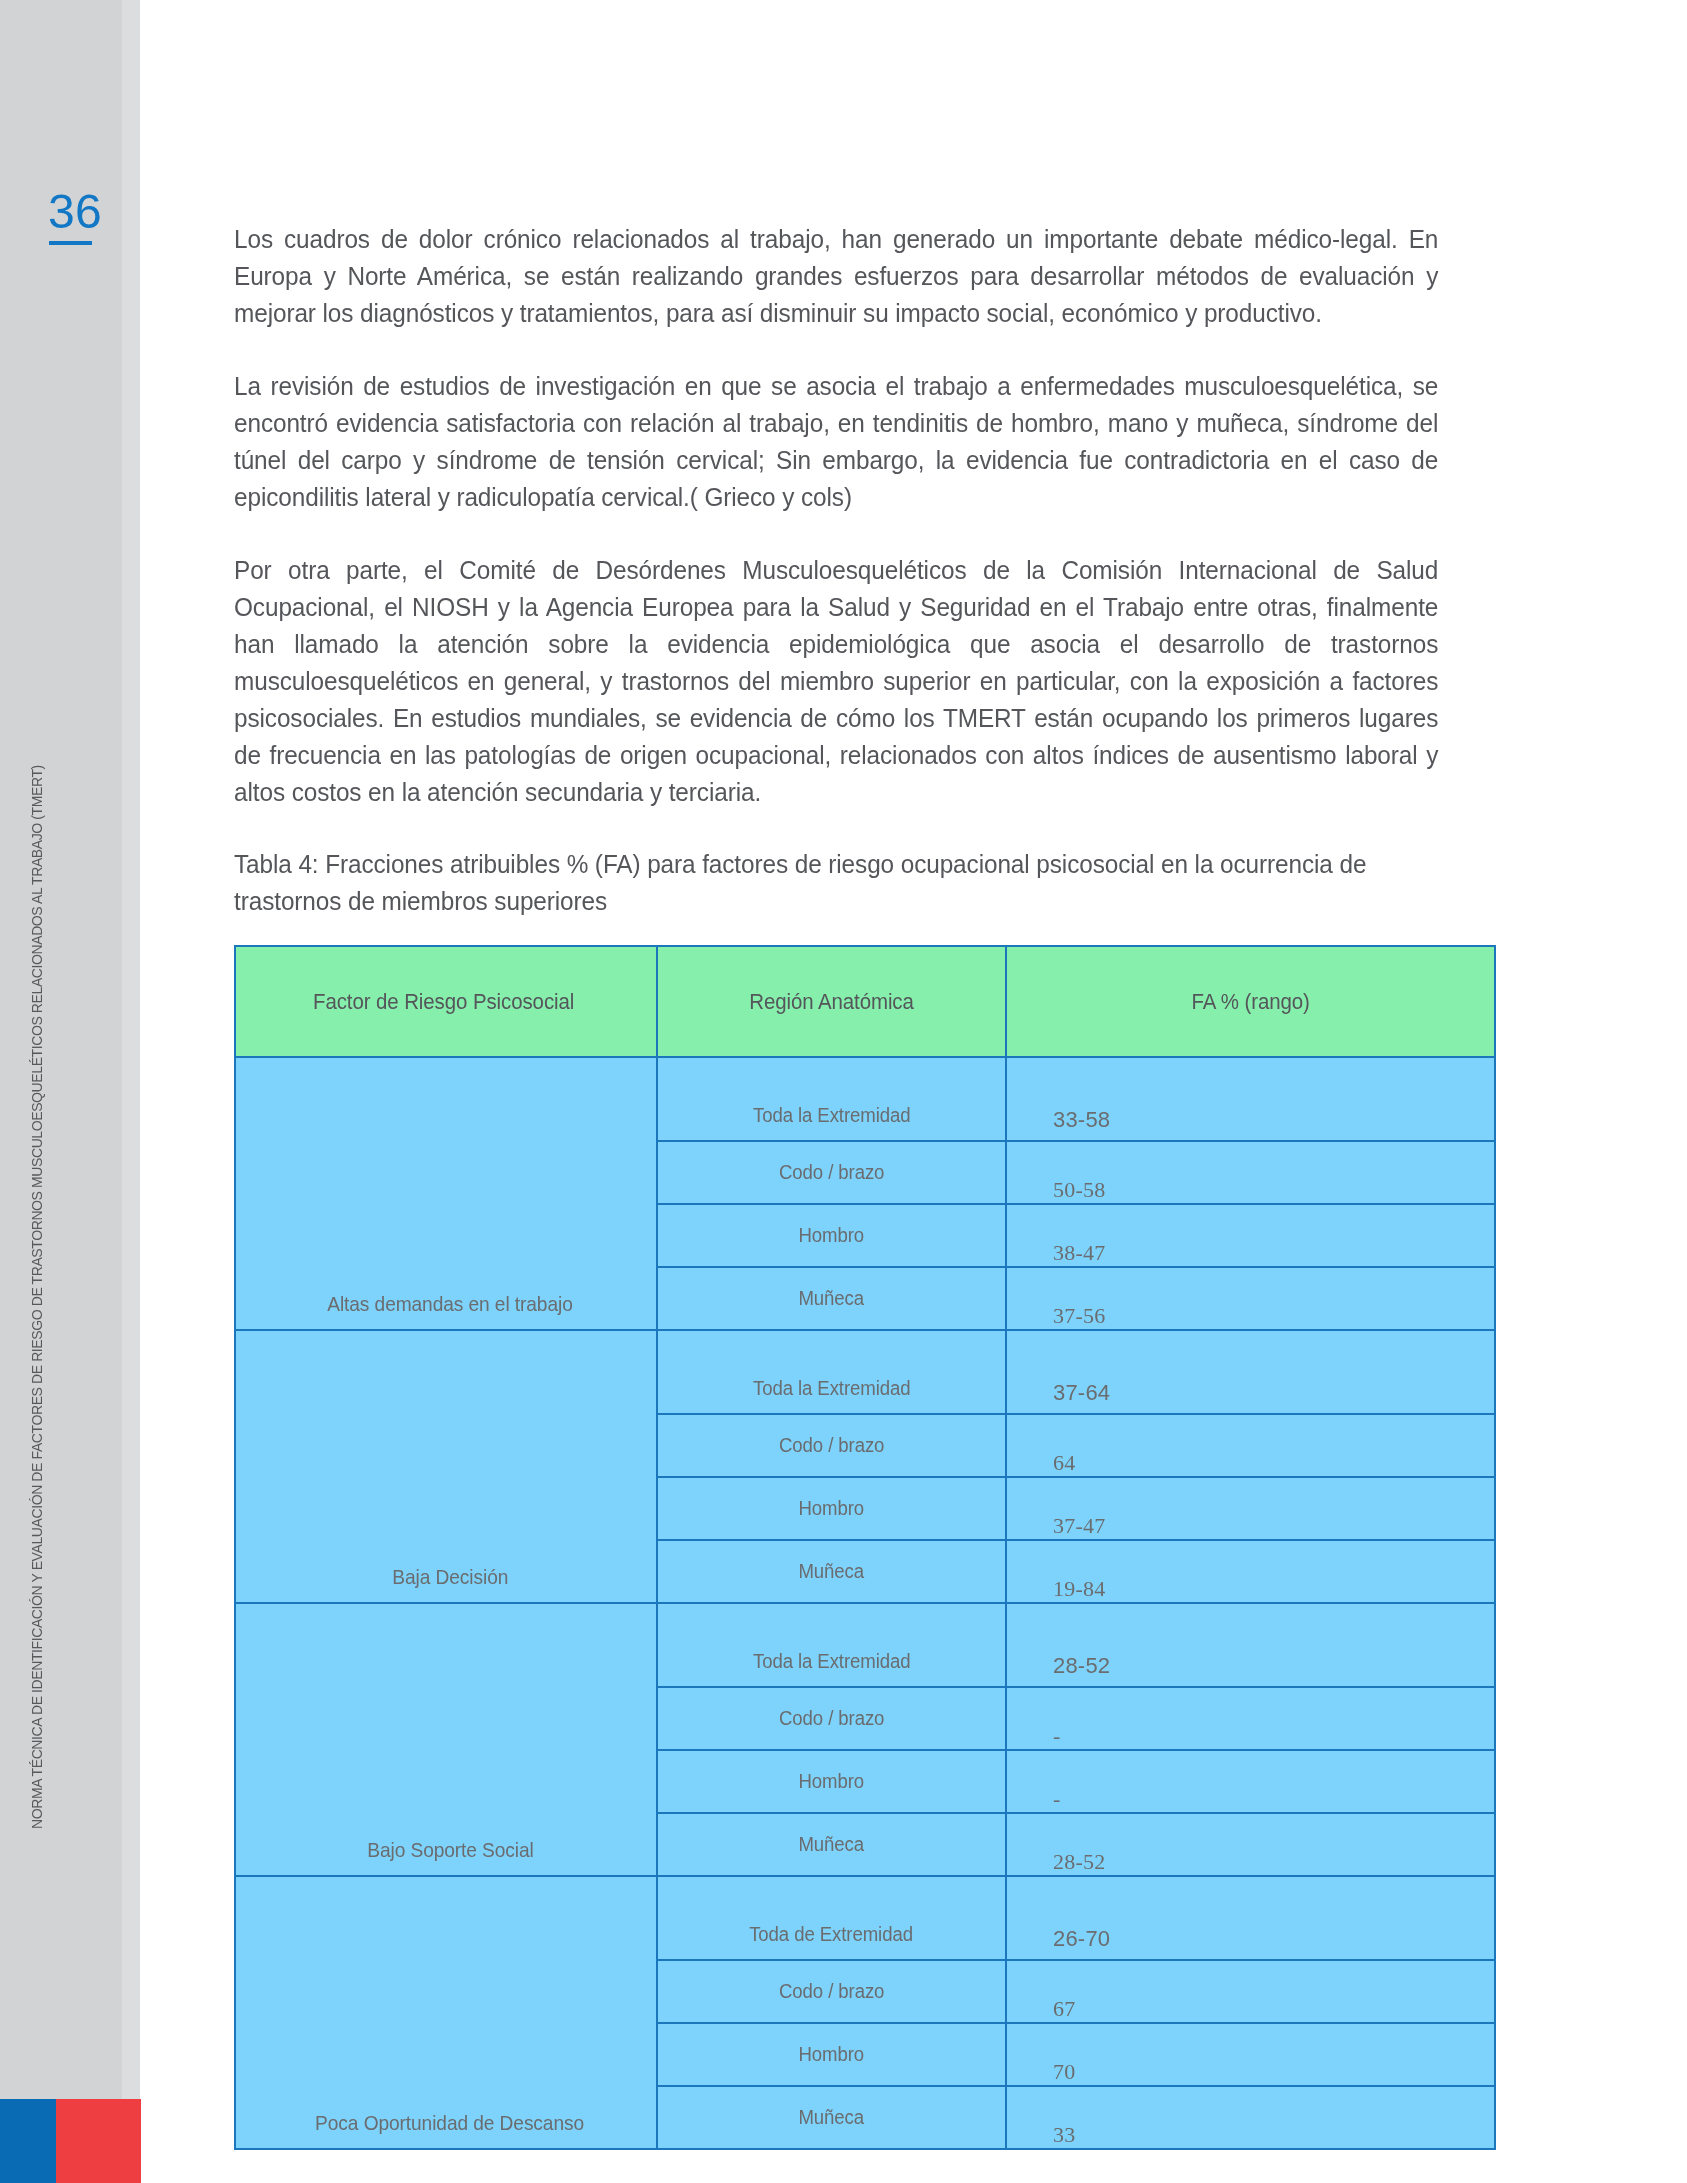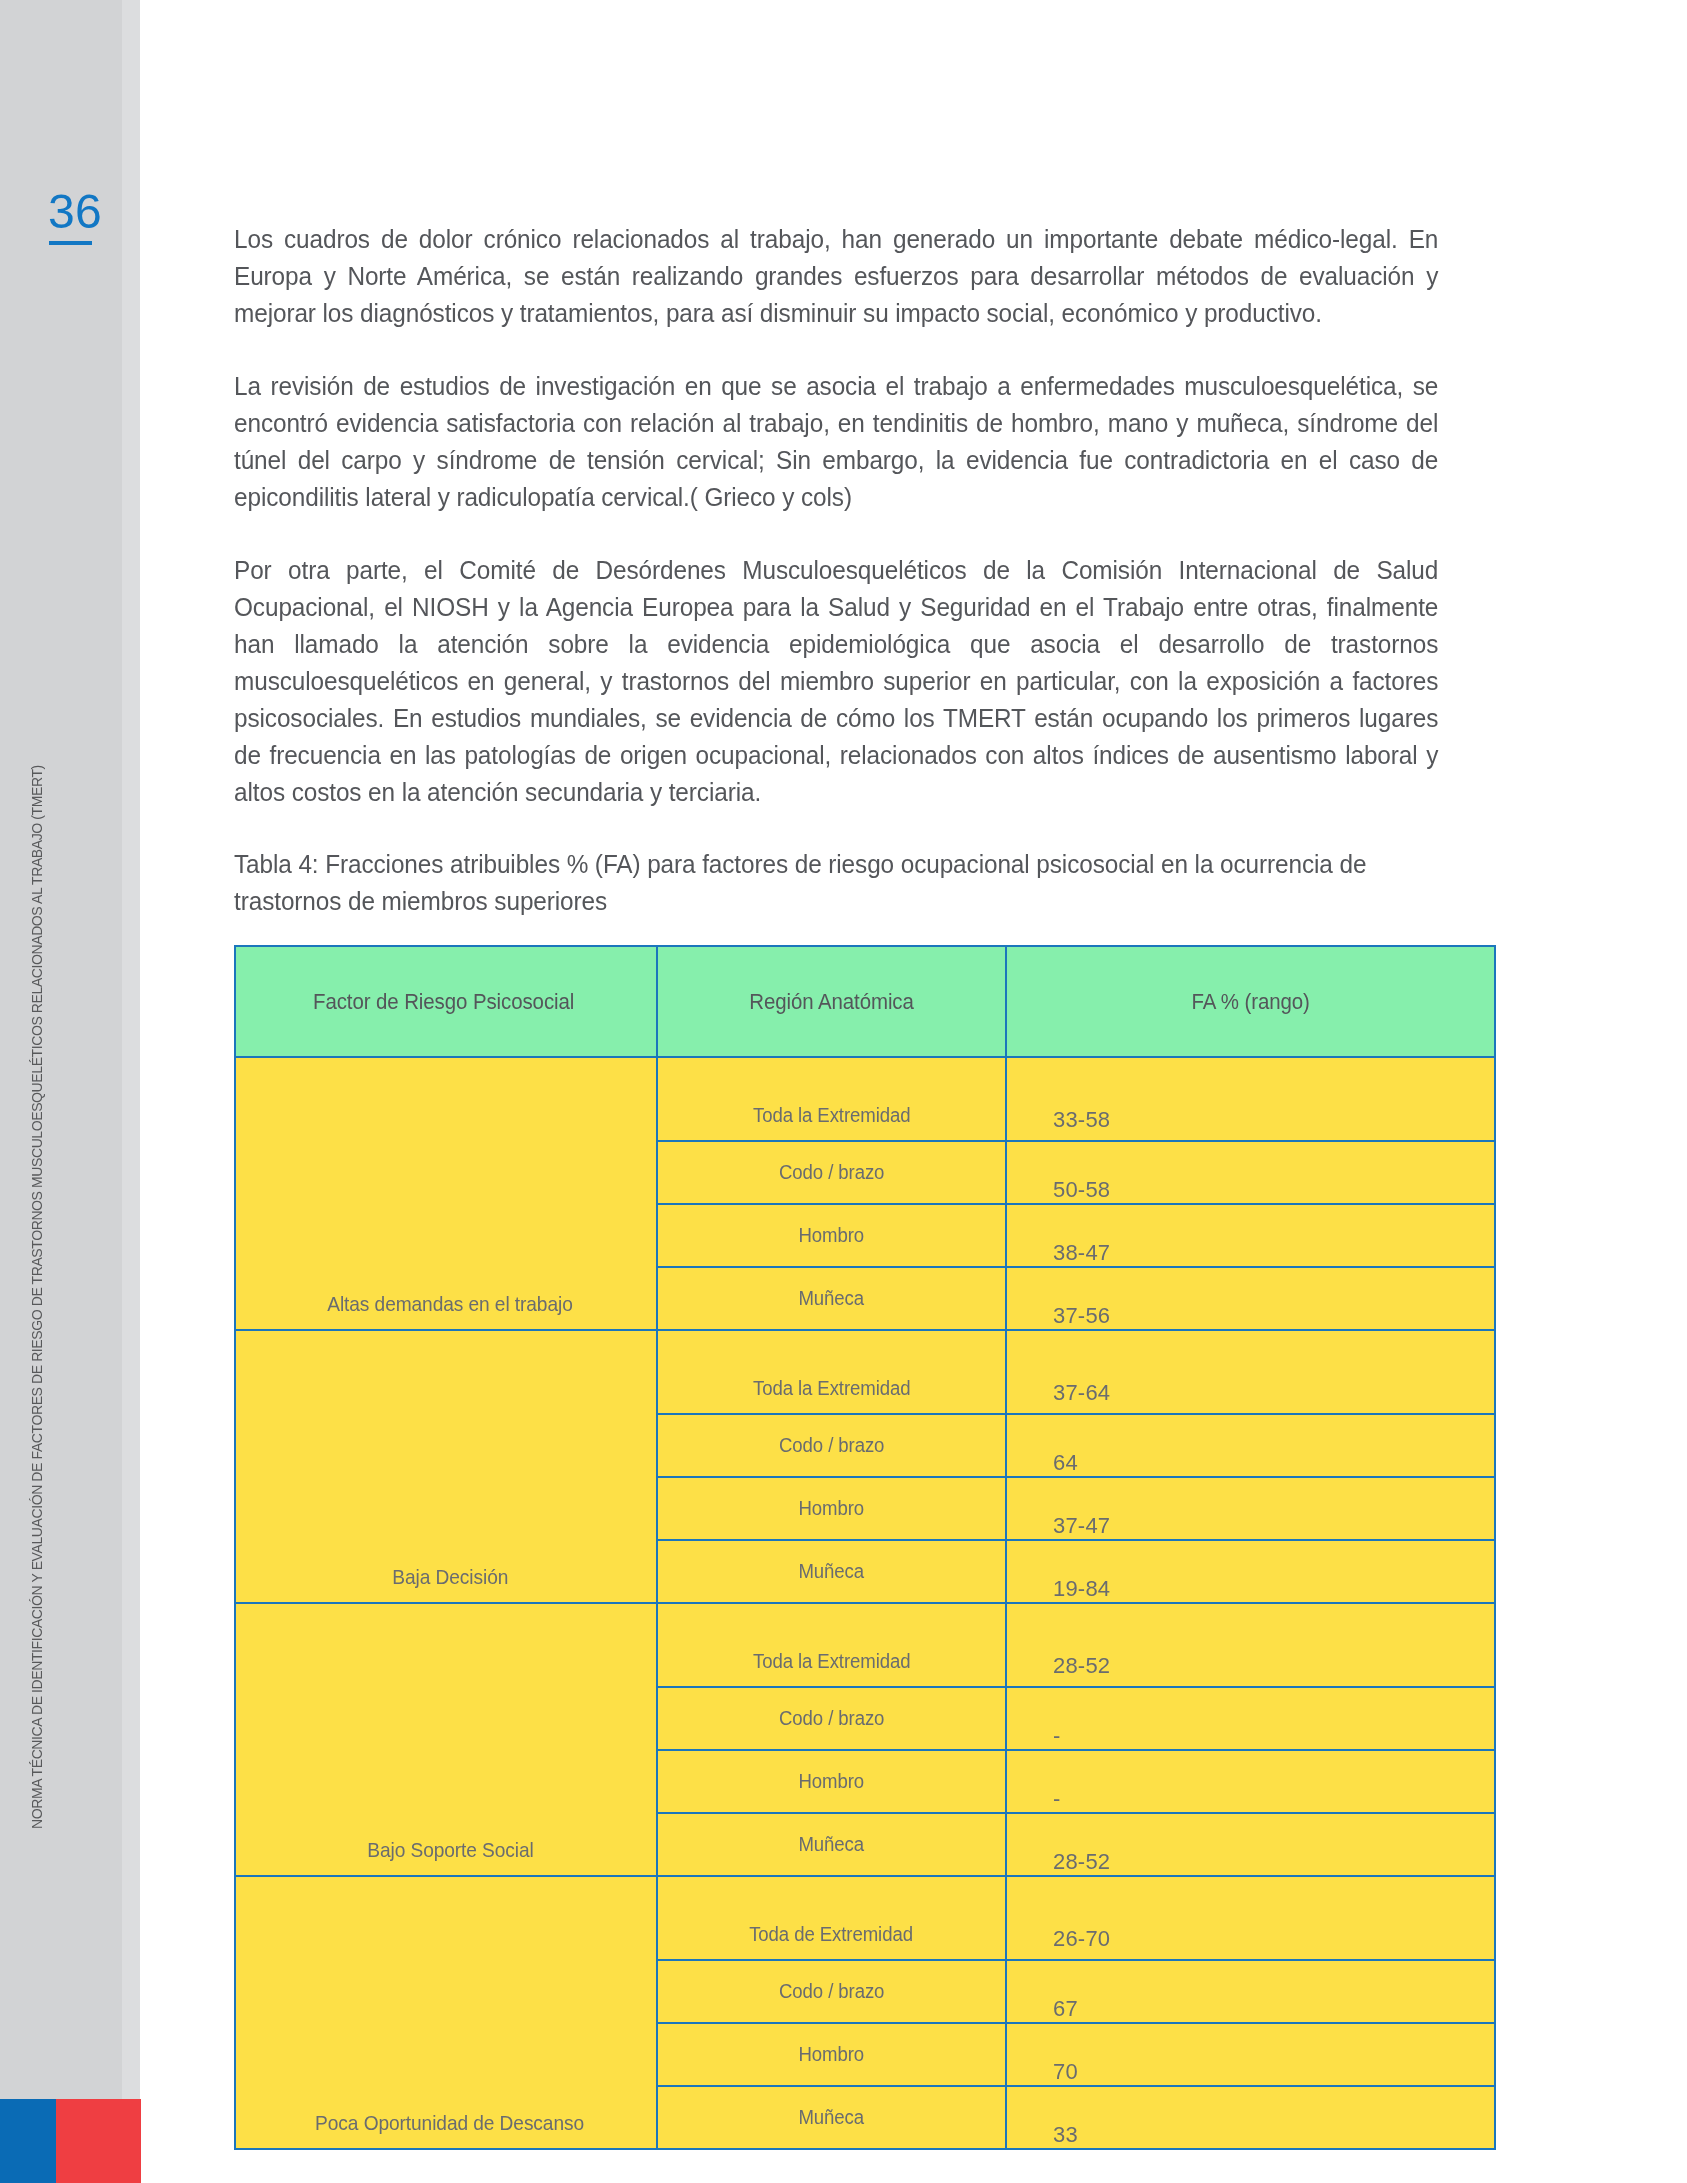--- a/index.html
+++ b/index.html
@@ -155,21 +155,21 @@
     padding: 0;
   }
   #fa-table th .thlabel {
     display: inline-block;
     transform: scaleX(0.93);
     transform-origin: center;
   }
   #fa-table th.h1 .thlabel { padding-right: 5px; }
 
   #fa-table td {
-    background: #fde047;
+    background: #7dd3fc;
     border: 2.5px solid #1b76bc;
     padding: 0;
     color: #6a6c6f;
     font-family: "Liberation Sans", sans-serif;
     font-size: 20px;
     text-align: center;
     vertical-align: middle;
     letter-spacing: -0.1px;
   }
   #fa-table td .cell {
@@ -181,21 +181,21 @@
   #fa-table td.factor {
     vertical-align: bottom;
     padding-bottom: 13px;
     padding-left: 8px;
   }
   #fa-table tr.first-row td { height: 69px; }
   #fa-table tr.first-row td.region { vertical-align: bottom; padding-bottom: 13px; }
   #fa-table tr.first-row td.fa { vertical-align: bottom; padding-bottom: 6.6px; }
 
   #fa-table tr.sub-row td { height: 38px; }
-  #fa-table tr.sub-row td.fa { vertical-align: middle; }
+  #fa-table tr.sub-row td.fa { vertical-align: middle; font-family: Liberation Serif, serif; }
 
   #fa-table td.fa {
     text-align: left;
     padding-left: 46px;
     font-size: 22px;
     color: #6a6c6f;
     letter-spacing: 0.2px;
   }
   #fa-table td.fa .cell { transform: none; margin-top: 35px; }
 

